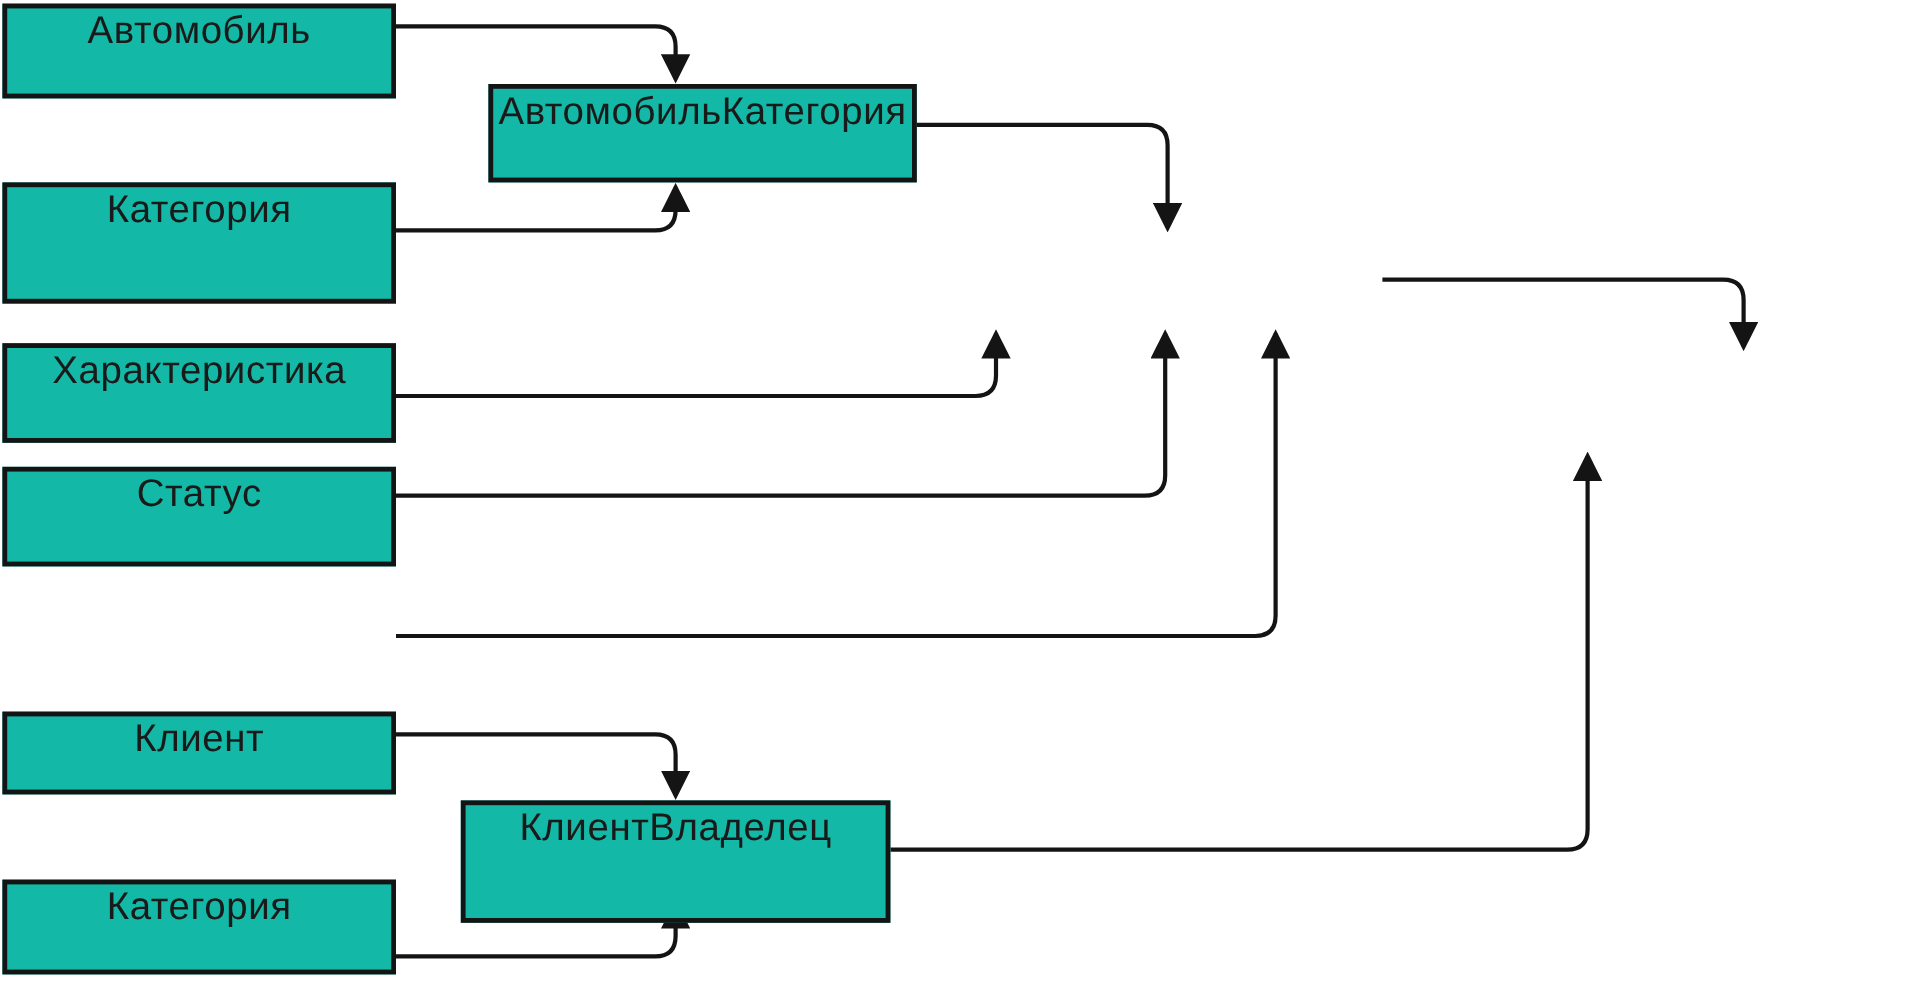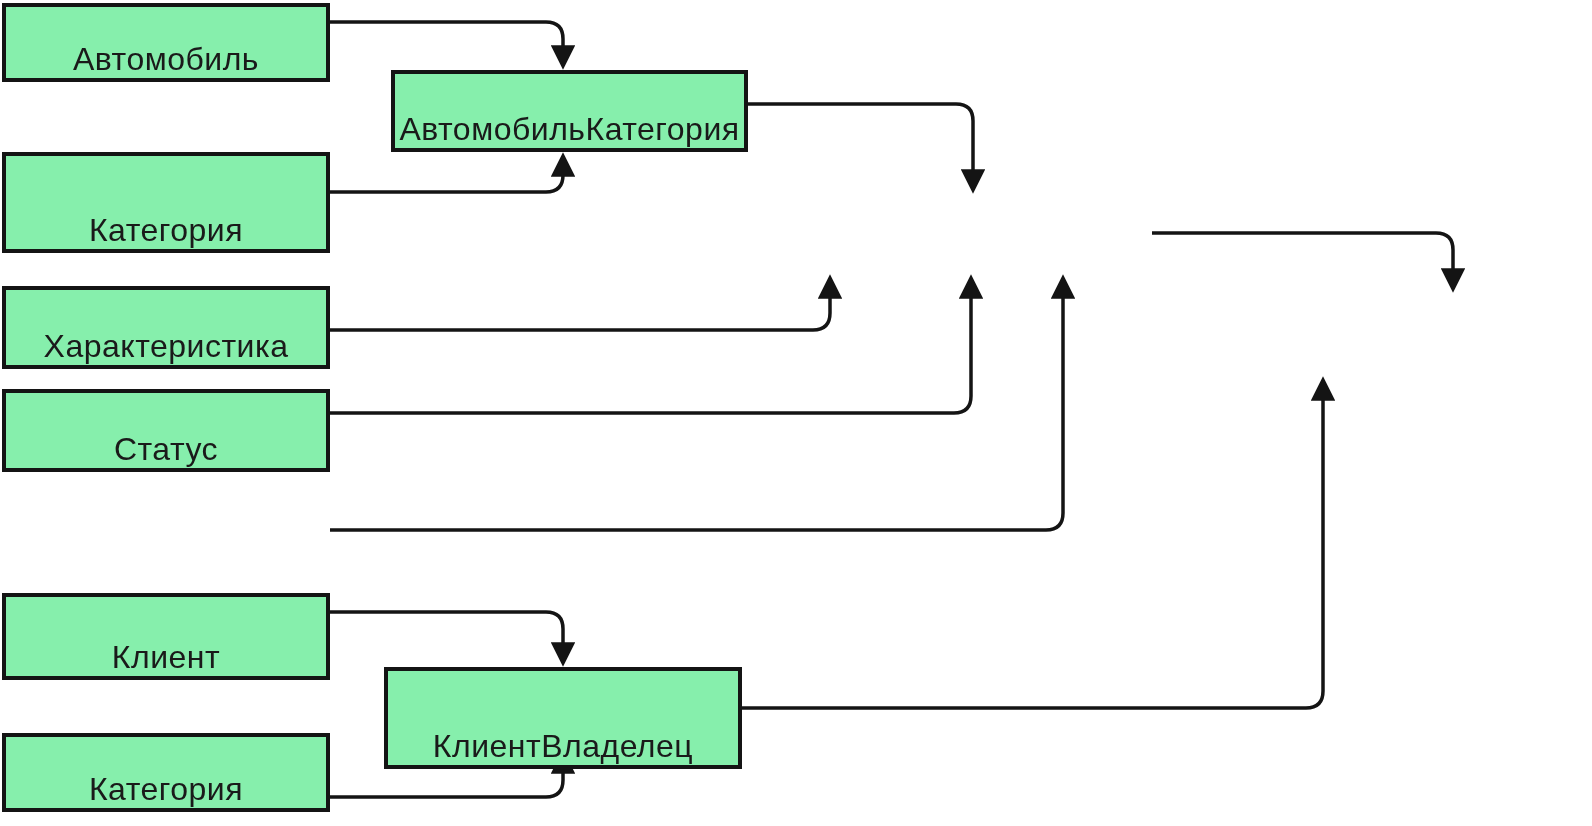--- a/index.html
+++ b/index.html
@@ -24,24 +24,24 @@
     pointer-events: none;
   }
   .edges path {
     fill: none;
     stroke: #141414;
     stroke-width: 3.5px;
   }
   .node {
     position: absolute;
     box-sizing: border-box;
-    background: #86efac;
+    background: #14b8a6;
     border: 4px solid #141414;
     display: flex;
-    align-items: flex-end;
+    align-items: flex-start;
     justify-content: center;
   }
   .node-label {
     font-size: 32px;
     color: #1a1a1a;
     white-space: nowrap;
     letter-spacing: 0.5px;
   }
 </style>
 </head>
@@ -78,29 +78,29 @@
 
   <div class="node" style="left:2px;top:286px;width:328px;height:83px">
     <span class="node-label">Характеристика</span>
   </div>
 
   <div class="node" style="left:2px;top:389px;width:328px;height:83px">
     <span class="node-label">Статус</span>
   </div>
 
 
-  <div class="node" style="left:2px;top:593px;width:328px;height:87px">
+  <div class="node" style="left:2px;top:593px;width:328px;height:69px">
     <span class="node-label">Клиент</span>
   </div>
 
   <div class="node" style="left:2px;top:733px;width:328px;height:79px">
     <span class="node-label">Категория</span>
   </div>
 
-  <div class="node" style="left:391px;top:70px;width:357px;height:82px">
+  <div class="node" style="left:407px;top:70px;width:357px;height:82px">
     <span class="node-label">АвтомобильКатегория</span>
   </div>
 
   <div class="node" style="left:384px;top:667px;width:358px;height:102px">
     <span class="node-label">КлиентВладелец</span>
   </div>
 
 
 
 </div>

